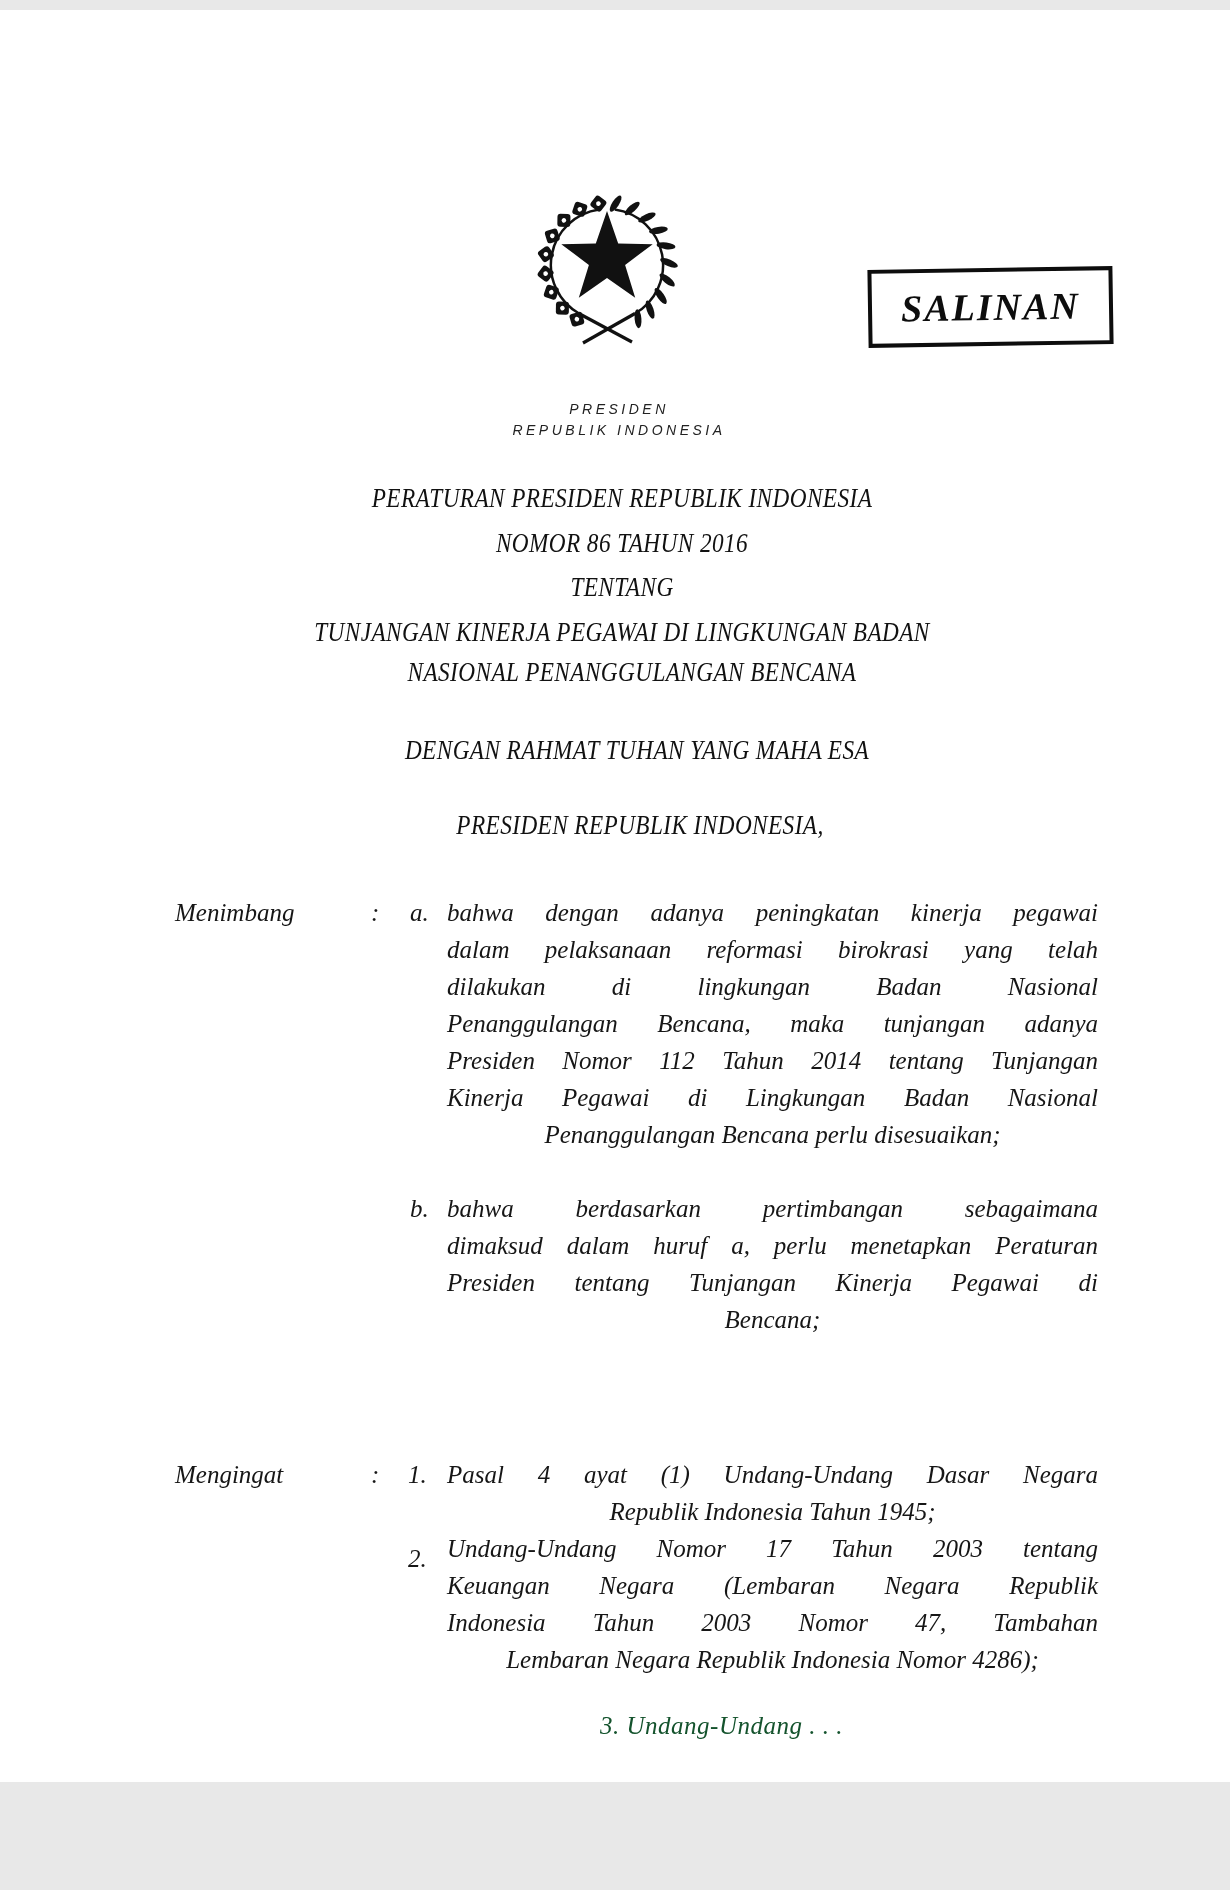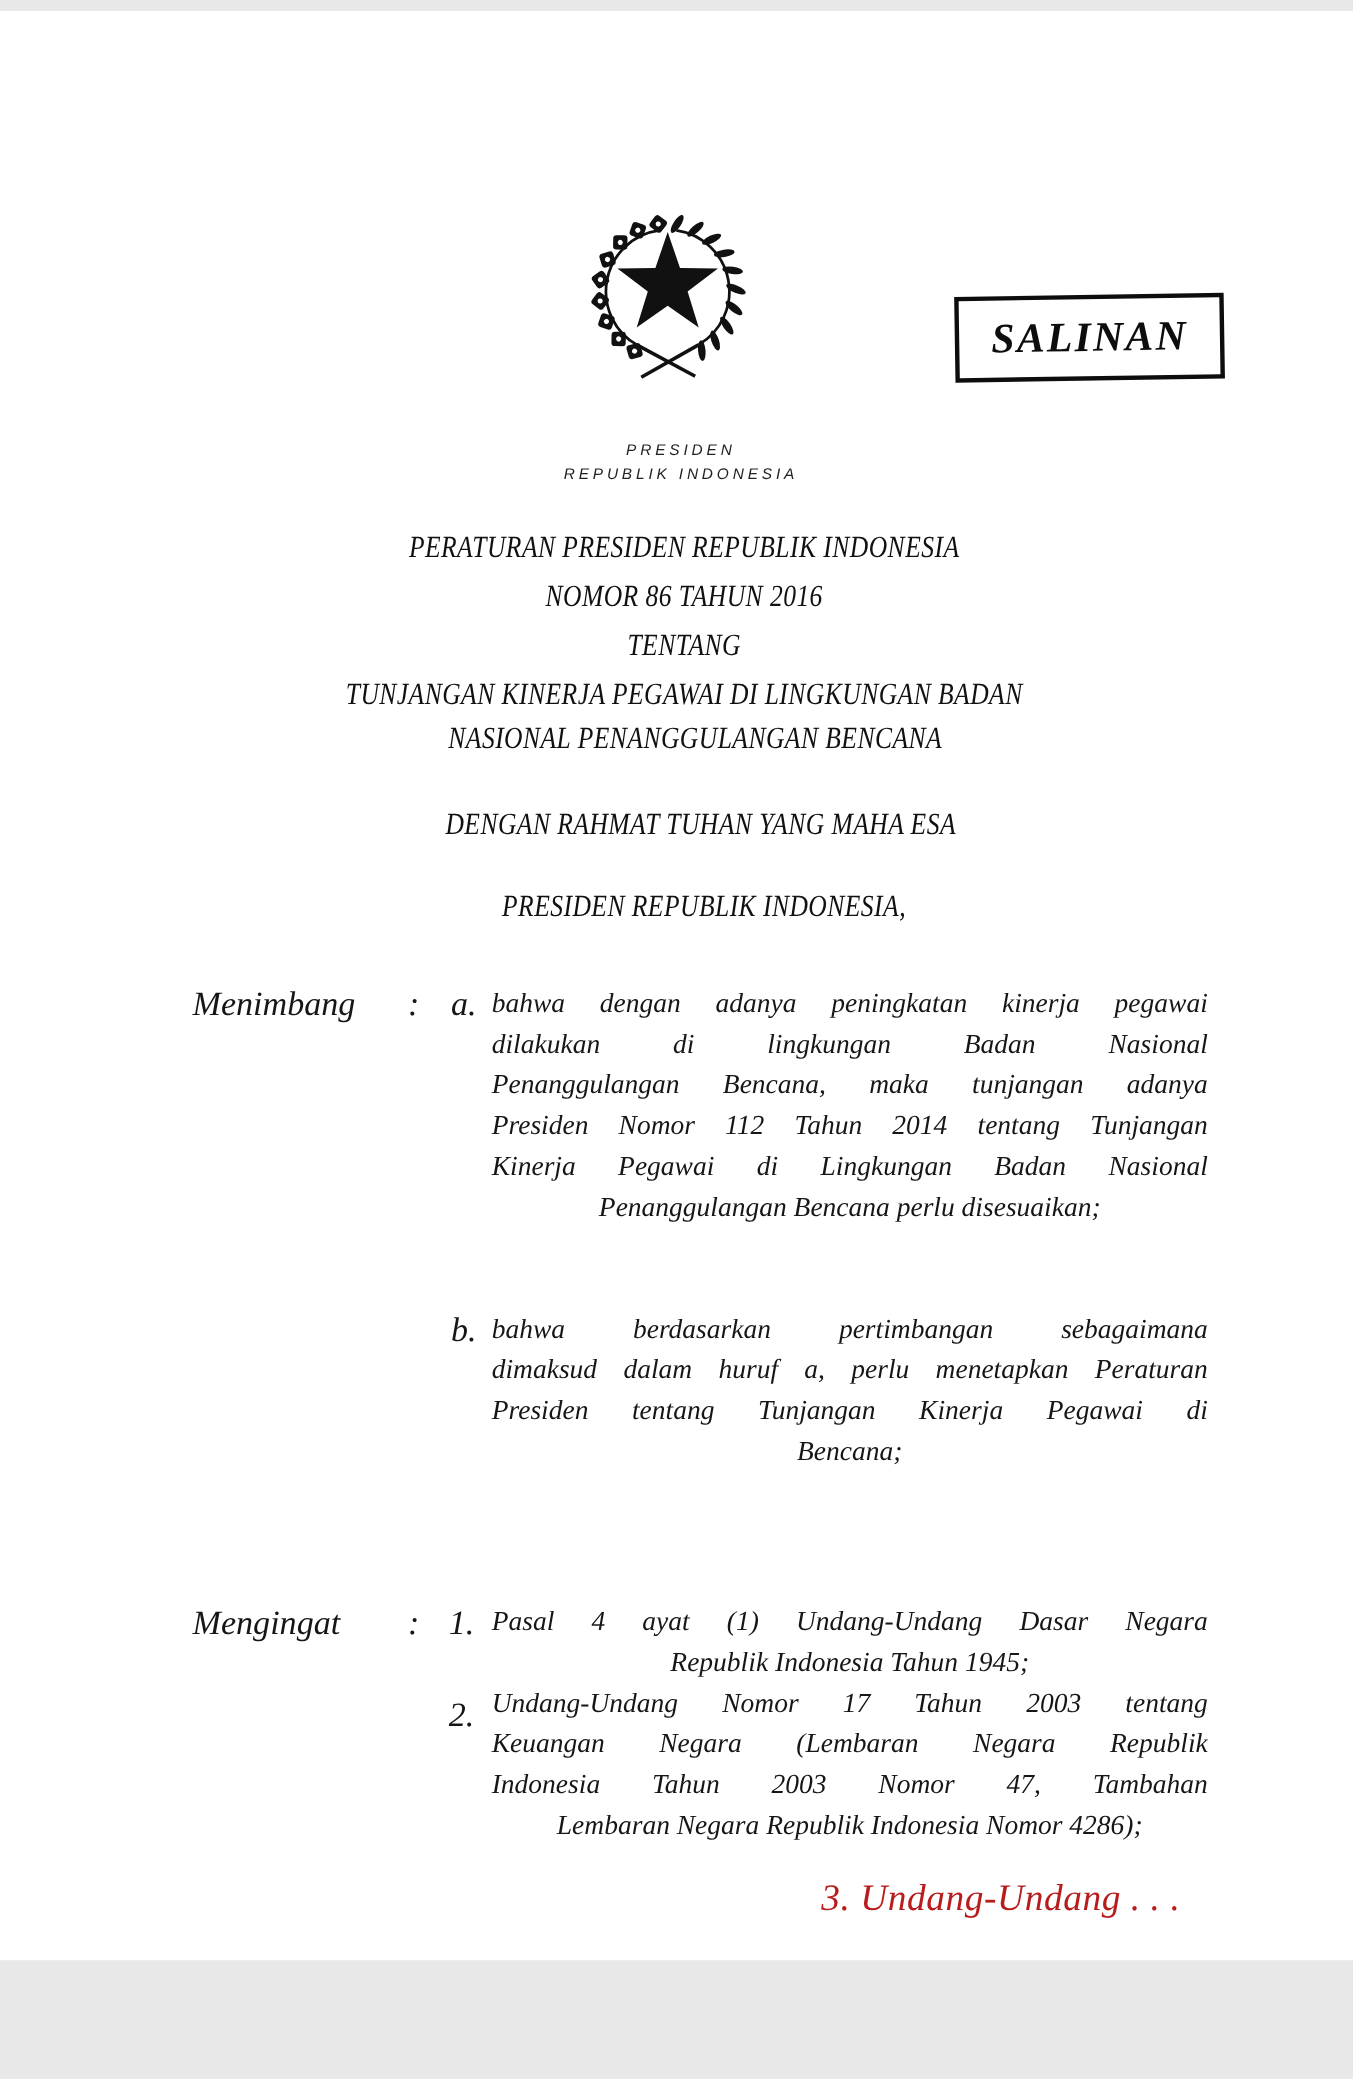--- a/index.html
+++ b/index.html
@@ -28,26 +28,26 @@
   }
 
   
   .tline {
     width:800px; text-align:center; font-size:28px; line-height:36px;
     letter-spacing:0.5px; color:#111;
     transform:scaleX(0.83); transform-origin:left top; white-space:nowrap;
   }
 
   
-  .lbl  { font-size:31px; line-height:37px; color:#161616;text-align:center; }
+  .lbl  { font-size:25px; line-height:37px; color:#161616;text-align:center; }
   .bodyblock { width:651px; }
   .bl   { font-size:25px; line-height:37px; color:#161616; }
   .jl   { text-align:justify; text-align-last:justify; word-spacing:1px; }
   .jlast{ text-align:center; }
-  .cw   { font-size:34px; line-height:37px; text-align:right; color:#b91c1c; letter-spacing:0.5px; }
+  .cw   { font-size:25px; line-height:37px; text-align:left; color:#14532d; letter-spacing:0.5px; }
 
   .emblem { display:block; }
 </style>
 </head>
 <body>
 
 <div class="page">
 
   <svg class="abs emblem" style="left:519px; top:175px;" width="176" height="176" viewBox="0 0 176 176" aria-hidden="true">
     <g fill="#111" stroke="none">
@@ -130,20 +130,21 @@
   <div class="abs tline" style="left:300px; top:644px;">NASIONAL PENANGGULANGAN BENCANA</div>
   <div class="abs tline" style="left:305px; top:722px;">DENGAN RAHMAT TUHAN YANG MAHA ESA</div>
   <div class="abs tline" style="left:308px; top:797px;">PRESIDEN REPUBLIK INDONESIA,</div>
 
   <div class="abs lbl" style="left:175px; top:884px;">Menimbang</div>
   <div class="abs lbl" style="left:371px; top:884px;">:</div>
 
   <div class="abs lbl" style="left:410px; top:884px;">a.</div>
   <div class="abs bodyblock" style="left:447px; top:884px;">
     <div class="bl jl">bahwa dengan adanya peningkatan kinerja pegawai</div>
+    <div class="bl jl">dalam pelaksanaan reformasi birokrasi yang telah</div>
     <div class="bl jl">dilakukan di lingkungan Badan Nasional</div>
     <div class="bl jl">Penanggulangan Bencana, maka tunjangan adanya</div>
     <div class="bl jl">Presiden Nomor 112 Tahun 2014 tentang Tunjangan</div>
     <div class="bl jl">Kinerja Pegawai di Lingkungan Badan Nasional</div>
     <div class="bl jlast">Penanggulangan Bencana perlu disesuaikan;</div>
   </div>
 
   <div class="abs lbl" style="left:410px; top:1180px;">b.</div>
   <div class="abs bodyblock" style="left:447px; top:1180px;">
     <div class="bl jl">bahwa berdasarkan pertimbangan sebagaimana</div>

